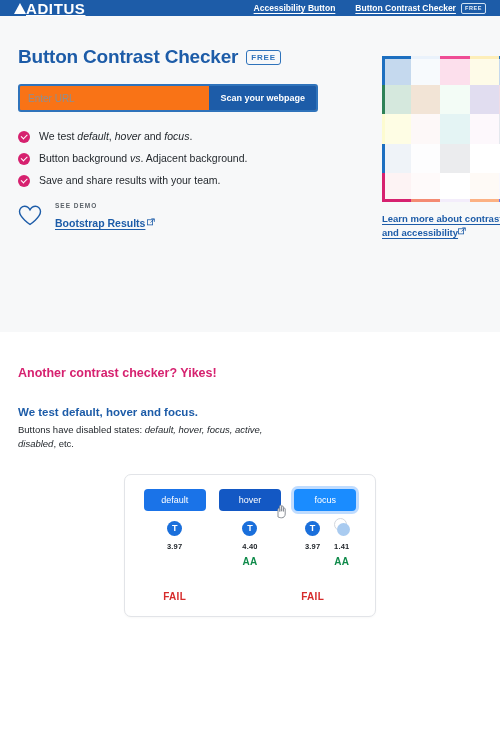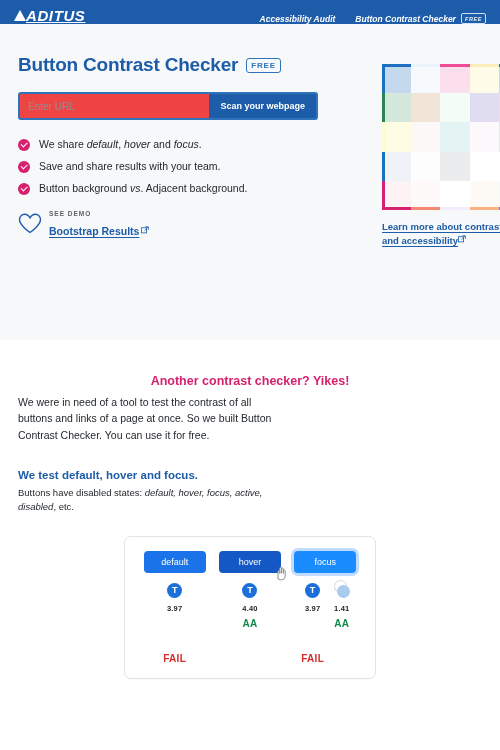--- a/index.html
+++ b/index.html
@@ -5,27 +5,26 @@
   * { box-sizing: border-box; margin: 0; padding: 0; }
   html, body {
     width: 500px; height: 750px;
     font-family: "Liberation Sans", sans-serif;
     background: #ffffff;
     overflow: hidden;
   }
 
   
   .header {
-    height: 24px;
+    height: 16px;
     background: #1d5ca8;
     display: flex;
-    align-items: flex-end;
+    align-items: center;
     padding: 0 14px;
     position: relative;
-    font-style: italic;
   }
   .logo {
     color: #ffffff;
     font-size: 15px;
     font-weight: bold;
     letter-spacing: 0.6px;
     display: flex;
     align-items: center;
   }
   .logo-delta {
@@ -92,21 +91,21 @@
     font-size: 8px;
     font-weight: bold;
     letter-spacing: 0.8px;
     padding: 2px 4px;
     border-radius: 3px;
   }
 
   .url-form {
     display: flex;
     align-items: stretch;
-    background: #ef4444;
+    background: #f97316;
     border: 2px solid #2f73bb;
     border-radius: 3px;
     height: 28px;
     overflow: hidden;
     width: 300px;
   }
   .url-input {
     flex: 1;
     border: none;
     outline: none;
@@ -162,21 +161,21 @@
     width: 5px; height: 2.5px;
     border-left: 1.5px solid #ffffff;
     border-bottom: 1.5px solid #ffffff;
     transform: rotate(-45deg);
   }
   .feature-item em { font-style: italic; }
 
   .demo-row {
     display: flex;
     align-items: center;
-    gap: 7px;
+    gap: 13px;
     margin-top: 16px;
   }
   .heart-icon { flex: 0 0 24px; }
   .demo-text { line-height: 1.25; }
   .see-demo {
     font-size: 6.5px;
     font-weight: bold;
     letter-spacing: 1px;
     color: #5b6269;
     display: block;
@@ -213,21 +212,20 @@
     width: 125px;
   }
 
   
   .content { padding: 34px 18px 0 18px; }
   .sec-title-pink {
     color: #d6216f;
     font-size: 12.5px;
     font-weight: bold;
     margin-bottom: 6px;
-    text-align: center;
   }
   .sec-title-blue {
     color: #1d5ca8;
     font-size: 11.5px;
     font-weight: bold;
     margin-bottom: 5px;
   }
   .body-text {
     font-size: 10.5px;
     line-height: 1.55;
@@ -324,21 +322,21 @@
 </head>
 <body>
 
 <div class="header">
   <a class="logo" href="#">
     <span class="logo-delta"></span>
       <span>ADITUS</span>
   </a>
   <div class="nav">
     <div class="nav-item">
-      <a class="nav-link" href="#">Accessibility Audit</a>
+      <a class="nav-link" href="#">Accessibility Button</a>
     </div>
     <div class="nav-item">
       <a class="nav-link" href="#">Button Contrast Checker</a>
       <span class="badge-free-hdr">FREE</span>
     </div>
   </div>
 </div>
 
 <div class="hero">
   <div class="hero-inner">
@@ -351,29 +349,29 @@
 
       <div class="url-form">
         <input class="url-input" type="text" placeholder="Enter URL" style="">
         <button class="scan-btn">Scan your webpage</button>
       </div>
 
 
       <div class="feature-list">
         <div class="feature-item">
           <span class="check-icon"></span>
-          <span><span>We share </span><em>default</em><span>, </span><em>hover</em><span> and </span><em>focus</em><span>.</span></span>
+          <span><span>We test </span><em>default</em><span>, </span><em>hover</em><span> and </span><em>focus</em><span>.</span></span>
+        </div>
+        <div class="feature-item">
+          <span class="check-icon"></span>
+          <span><span>Button background </span><em>vs</em><span>. Adjacent background.</span></span>
         </div>
         <div class="feature-item">
           <span class="check-icon"></span>
           <span>Save and share results with your team.</span>
-        </div>
-        <div class="feature-item">
-          <span class="check-icon"></span>
-          <span><span>Button background </span><em>vs</em><span>. Adjacent background.</span></span>
         </div>
       </div>
 
       <div class="demo-row">
         <span class="heart-icon">
           <svg width="24" height="21" viewBox="0 0 24 21">
             <path d="M12 19.5 C12 19.5 1.5 12.5 1.5 6.6 C1.5 3.3 4 1.2 6.6 1.2 C9 1.2 10.9 2.8 12 4.8 C13.1 2.8 15 1.2 17.4 1.2 C20 1.2 22.5 3.3 22.5 6.6 C22.5 12.5 12 19.5 12 19.5 Z" fill="none" stroke="#1d5ca8" stroke-width="1.4"></path>
           </svg>
         </span>
         <span class="demo-text">
@@ -472,21 +470,20 @@
               <rect x="0.6" y="2.2" width="6.4" height="6.4" fill="none" stroke="#1d5ca8" stroke-width="1"></rect>
               <path d="M5.4 1 H9.2 V4.8" fill="none" stroke="#1d5ca8" stroke-width="1"></path>
               <path d="M4.4 5.8 L9 1.2" stroke="#1d5ca8" stroke-width="1"></path>
             </svg></span></a>
     </div>
   </div>
 </div>
 
 <div class="content">
   <h2 class="sec-title-pink">Another contrast checker? Yikes!</h2>
-  <p class="body-text">We were in need of a tool to test the contrast of all buttons and links of a page at once. So we built Button Contrast Checker. You can use it for free.</p>
 
   <h3 class="sec-title-blue gap-lg">We test default, hover and focus.</h3>
   <p class="body-text small"><span>Buttons have disabled states: </span><em>default, hover, focus, active, disabled</em><span>, etc.</span></p>
 
   <div class="demo-card-wrap">
     <div class="demo-card" id="demo-card">
         <div class="state-col">
           <button class="state-btn default">default</button>
           <div class="metrics">
             <div class="metric">

